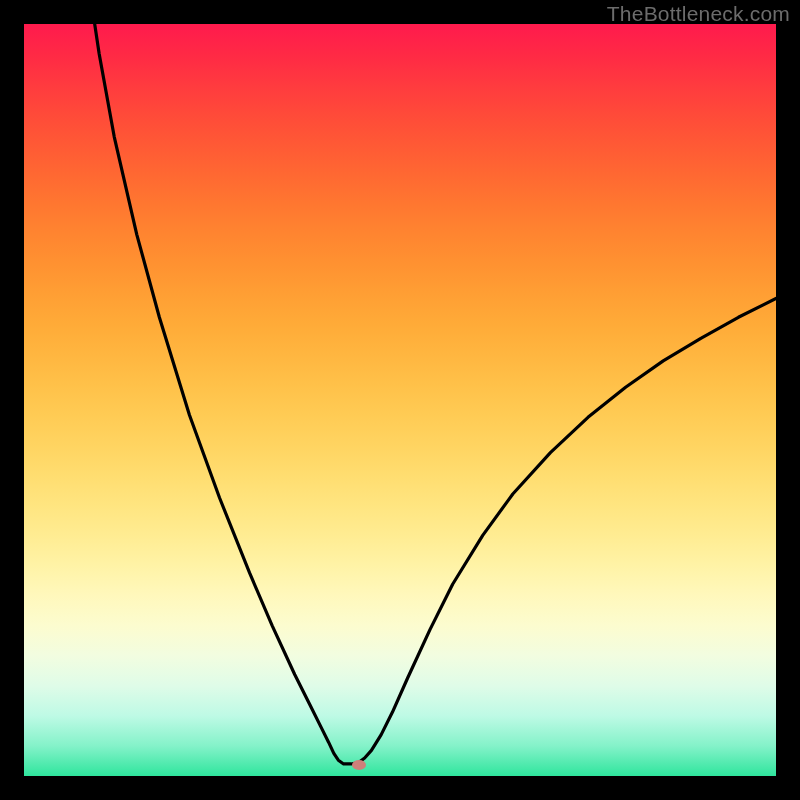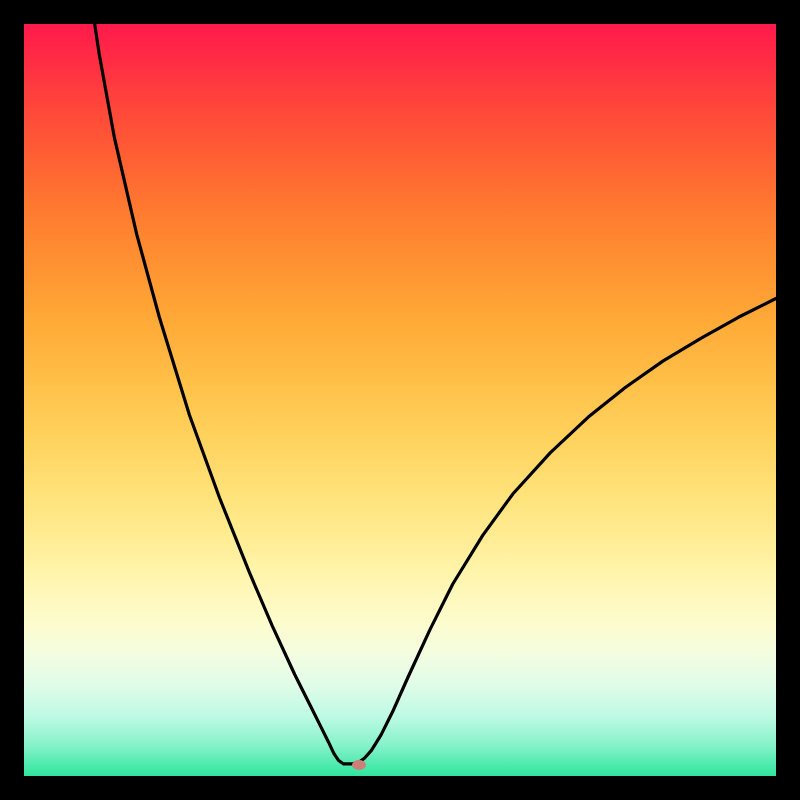--- a/index.html
+++ b/index.html
@@ -79,13 +79,14 @@
 </head>
 <body>
 
 <div class="frame">
   <div class="plot">
     <svg class="curve" viewBox="0 0 752 752" preserveAspectRatio="none">
       <path id="curve-path" d="M70.69 0.00 L75.20 30.08 L90.24 112.80 L112.80 210.56 L135.36 293.28 L165.44 391.04 L195.52 473.76 L225.60 548.96 L248.16 601.60 L270.72 650.48 L285.76 680.56 L297.04 703.12 L304.56 718.16 L309.82 729.44 L314.34 736.21 L319.60 739.97 L327.12 739.97 L334.64 738.46 L340.66 733.95 L347.42 726.43 L357.20 710.64 L368.48 688.08 L383.52 654.24 L406.08 605.36 L428.64 560.24 L458.72 511.36 L488.80 470.00 L526.40 428.64 L564.00 393.30 L601.60 363.22 L639.20 336.90 L676.80 314.34 L714.40 293.28 L752.00 274.48 " fill="none" stroke="#000" stroke-width="3.2" stroke-linejoin="round" stroke-linecap="round"></path>
     </svg>
     <div id="marker" class="marker" style="left: 334.64px; top: 741.472px; background: rgb(207, 127, 122);"></div>
   </div>
+  <div class="watermark">TheBottleneck.com</div>
 </div>
 
 </body></html>

